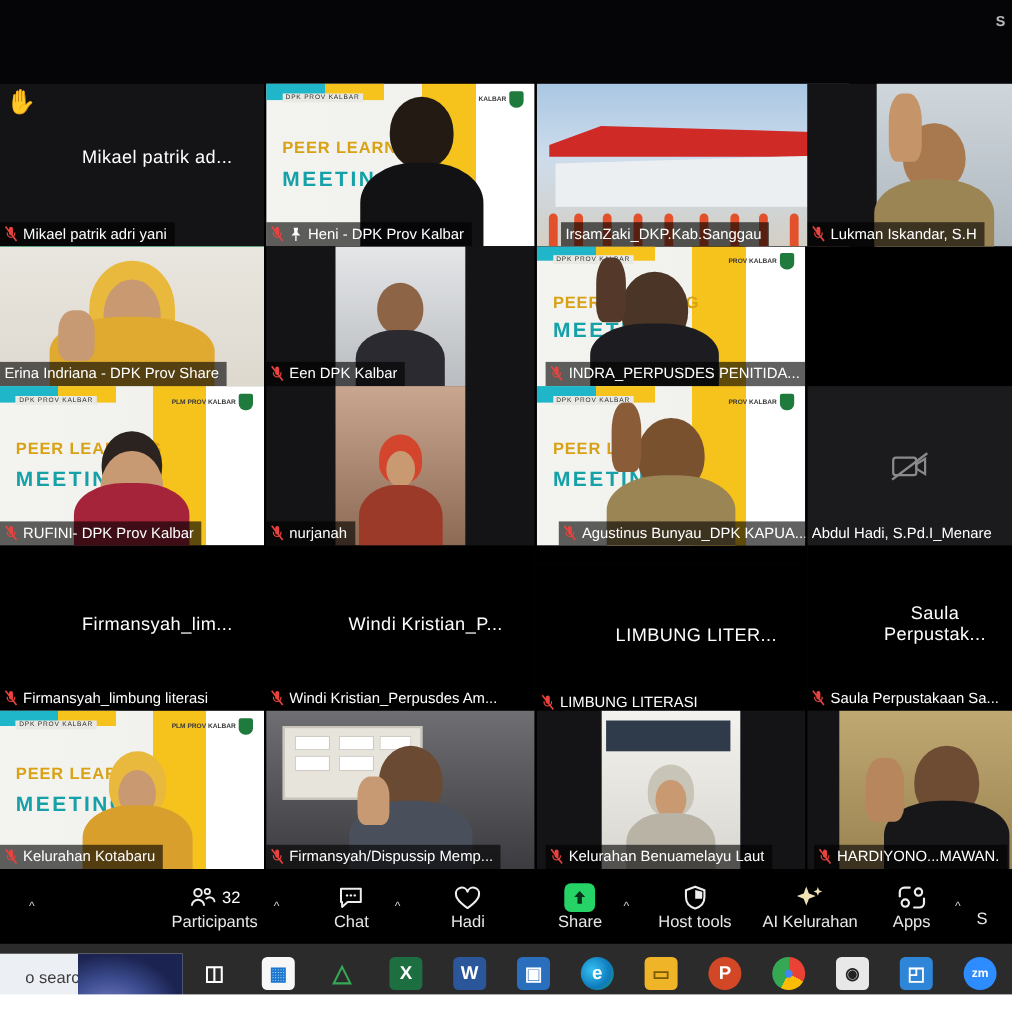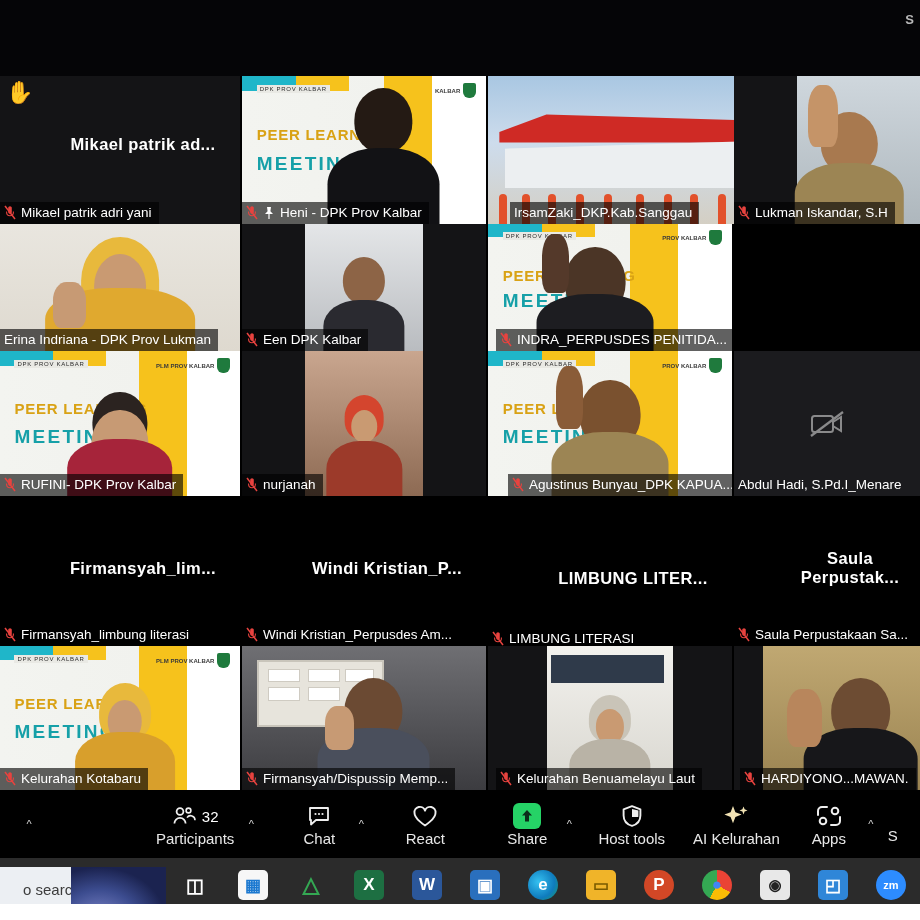--- a/index.html
+++ b/index.html
@@ -154,21 +154,21 @@
   }
   .mic-off svg { display: block; }
 
   .pin-icon { flex: 0 0 auto; width: 12px; height: 14px; }
 
   
   .avatar-name {
     position: absolute; left: 0; right: 0; top: 50%;
     transform: translateY(-50%);
     text-align: center; color: #fff;
-    font-size: 16.5px; font-weight: 700; letter-spacing: .4px; padding-left: 46px;
+    font-size: 16.5px; font-weight: 400; letter-spacing: .4px; padding-left: 46px;
   }
 
   .novideo {
     position: absolute; left: 50%; top: 50%; transform: translate(-50%,-50%);
     width: 34px; height: 28px; opacity: .62;
   }
 
   
   .controlbar {
     position: absolute; left: 0; top: 790px; width: 920px; height: 68px;
@@ -353,21 +353,21 @@
         <div class="vid">
           <div class="bg-wall"></div>
           <div class="person hijab" style="width:60%;height:96%">
             <span class="head"></span>
               <span class="face"></span>
               <span class="body" style="background:#e0a92f"></span>
           </div>
           <span class="hand" style="left:22%;top:46%;width:14%;height:36%"></span>
         </div>
         <div class="name">
-          <span class="txt">Erina Indriana - DPK Prov Lukman</span>
+          <span class="txt">Erina Indriana - DPK Prov Share</span>
         </div>
       </div>
 
       <div class="tile" style="left:242px;top:0;width:244px;height:127px">
         <div class="vid">
           <div class="bg-dark"></div>
           <div style="position:absolute;left:26%;top:0;width:48%;height:100%;background:linear-gradient(#e4e6e8,#b9bcc0)"></div>
           <div class="person" style="left:50%;width:32%;height:80%">
             <span class="head" style="background:#8d6446"></span>
               <span class="body" style="background:#2a2a30"></span>
@@ -722,21 +722,21 @@
       <span class="lbl">Chat</span>
     </div>
     <div class="ctl-caret">^</div>
 
     <div class="ctl" style="margin-left:22px">
       <span class="ico">
         <svg width="26" height="23" viewBox="0 0 26 23">
           <path d="M13 20.5S2.5 13.8 2.5 7.9A5.4 5.4 0 0 1 13 5.6 5.4 5.4 0 0 1 23.5 7.9c0 5.9-10.5 12.6-10.5 12.6z" fill="none" stroke="#eee" stroke-width="1.9" stroke-linejoin="round"></path>
         </svg>
       </span>
-      <span class="lbl">React</span>
+      <span class="lbl">Hadi</span>
     </div>
 
     <div class="ctl" style="margin-left:44px">
       <span class="ico">
         <span class="share-chip">
           <svg width="16" height="18" viewBox="0 0 16 18">
             <path d="M8 3l5 5.5h-3v6H6v-6H3z" fill="#0b2f1a"></path>
           </svg>
         </span>
       </span>

